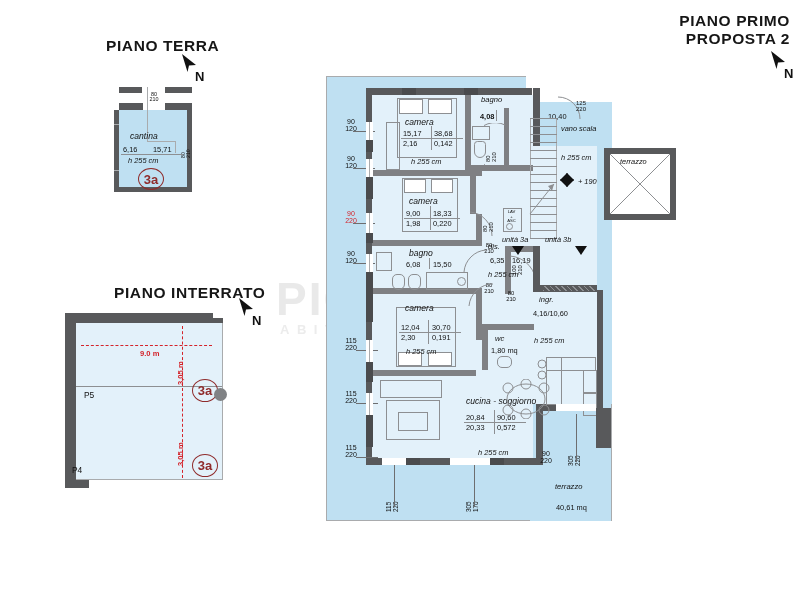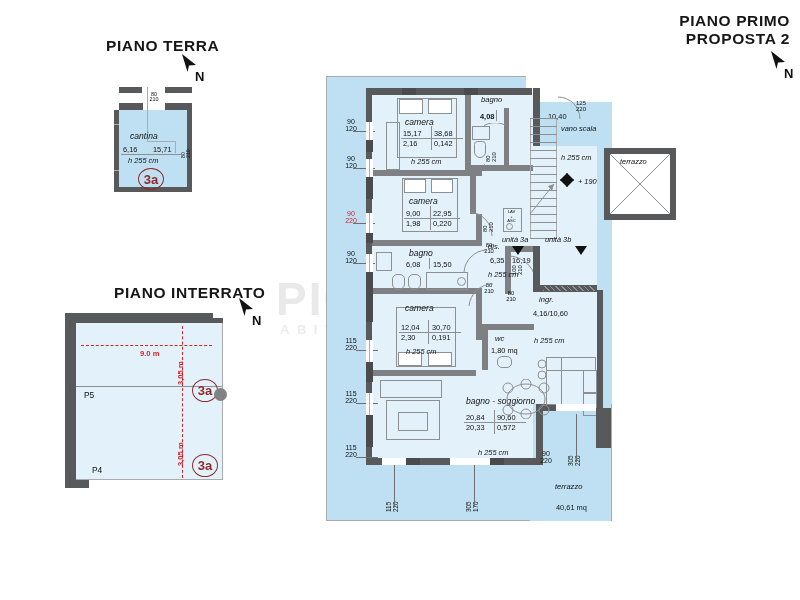--- a/index.html
+++ b/index.html
@@ -129,21 +129,21 @@
 <div class="thinline2" style="left:76px;top:479px;width:147px;height:1px;"></div>
 
 <div class="reddash" style="left:81px;top:345px;width:131px;"></div>
 <div class="reddashv" style="left:182px;top:326px;height:60px;"></div>
 <div class="reddashv" style="left:182px;top:388px;height:90px;"></div>
 <div class="redtxt" style="left:140px;top:349px;">9.0 m</div>
 <div class="redtxt v" style="left:176px;top:385px;">3,05 m</div>
 <div class="redtxt v" style="left:176px;top:466px;">3,05 m</div>
 
 <div class="ptxt" style="left:84px;top:390px;">P5</div>
-<div class="ptxt" style="left:92px;top:465px;">P4</div>
+<div class="ptxt" style="left:72px;top:465px;">P4</div>
 <div class="circ" style="left:192px;top:379px;width:24px;height:21px;">3a</div>
 <div class="circ" style="left:192px;top:454px;width:24px;height:21px;">3a</div>
 <div class="dot" style="left:214px;top:388px;width:13px;height:13px;"></div>
 
 <div class="plan-title title-right abs" style="left:620px;top:12px;width:170px;">PIANO PRIMO</div>
 <div class="plan-title title-right abs" style="left:620px;top:30px;width:170px;">PROPOSTA 2</div>
 <div class="north" style="left:768px;top:49px;">
   <svg width="22" height="22" viewBox="0 0 22 22">
     <path d="M3 2 L17 13 L10 13.5 L8.5 20 Z" fill="#111"></path>
   </svg>
@@ -200,21 +200,21 @@
 <div class="dimv" style="left:485px;top:162px;white-space:pre;font-size:5.8px;line-height:1.05;">80
 210</div>
 
 <div class="wall-light" style="left:372px;top:240px;width:104px;height:6px;"></div>
 <div class="wall-light" style="left:470px;top:176px;width:6px;height:38px;"></div>
 <div class="furn" style="left:402px;top:178px;width:54px;height:52px;"></div>
 <div class="furn-w" style="left:404px;top:179px;width:20px;height:12px;"></div>
 <div class="furn-w" style="left:431px;top:179px;width:20px;height:12px;"></div>
 <div class="rname" style="left:409px;top:196px;">camera</div>
 <div class="rnum" style="left:406px;top:209px;">9,00</div>
-<div class="rnum" style="left:433px;top:209px;">22,95</div>
+<div class="rnum" style="left:433px;top:209px;">18,33</div>
 <div class="thinline" style="left:404px;top:218px;width:56px;height:1px;"></div>
 <div class="thinline" style="left:430px;top:206px;width:1px;height:24px;"></div>
 <div class="rnum" style="left:406px;top:219px;">1,98</div>
 <div class="rnum" style="left:433px;top:219px;">0,220</div>
 
 <div class="wall-light" style="left:372px;top:288px;width:104px;height:6px;"></div>
 <div class="rname" style="left:409px;top:248px;">bagno</div>
 <div class="rnum" style="left:406px;top:260px;">6,08</div>
 <div class="rnum" style="left:433px;top:260px;">15,50</div>
 <div class="thinline" style="left:429px;top:258px;width:1px;height:11px;"></div>
@@ -278,21 +278,21 @@
 <svg class="abs" style="left:508px;top:254px;" width="30" height="36">
   <path d="M2 2 A28 28 0 0 1 28 32" fill="none" stroke="#8d8f92" stroke-width="1"></path>
 </svg>
 <div class="dimv" style="left:511px;top:275px;white-space:pre;font-size:5.8px;line-height:1.05;">100
 210</div>
 <div class="wall-light" style="left:511px;top:246px;width:27px;height:6px;"></div>
 <div class="wall" style="left:533px;top:246px;width:7px;height:46px;"></div>
 <div class="wall" style="left:533px;top:285px;width:64px;height:7px;"></div>
 <div class="hatch" style="left:543px;top:286px;width:52px;height:5px;"></div>
 
-<div class="rname" style="left:466px;top:396px;">bagno - soggiorno</div>
+<div class="rname" style="left:466px;top:396px;">cucina - soggiorno</div>
 <div class="rnum" style="left:466px;top:413px;">20,84</div>
 <div class="rnum" style="left:497px;top:413px;">90,60</div>
 <div class="thinline" style="left:464px;top:422px;width:62px;height:1px;"></div>
 <div class="thinline" style="left:494px;top:410px;width:1px;height:24px;"></div>
 <div class="rnum" style="left:466px;top:423px;">20,33</div>
 <div class="rnum" style="left:497px;top:423px;">0,572</div>
 <div class="rh" style="left:478px;top:448px;">h 255 cm</div>
 
 <svg class="abs" style="left:498px;top:379px;" width="56" height="40">
   <ellipse cx="28" cy="20" rx="19" ry="15" fill="none" stroke="#8d8f92" stroke-width="1"></ellipse>

